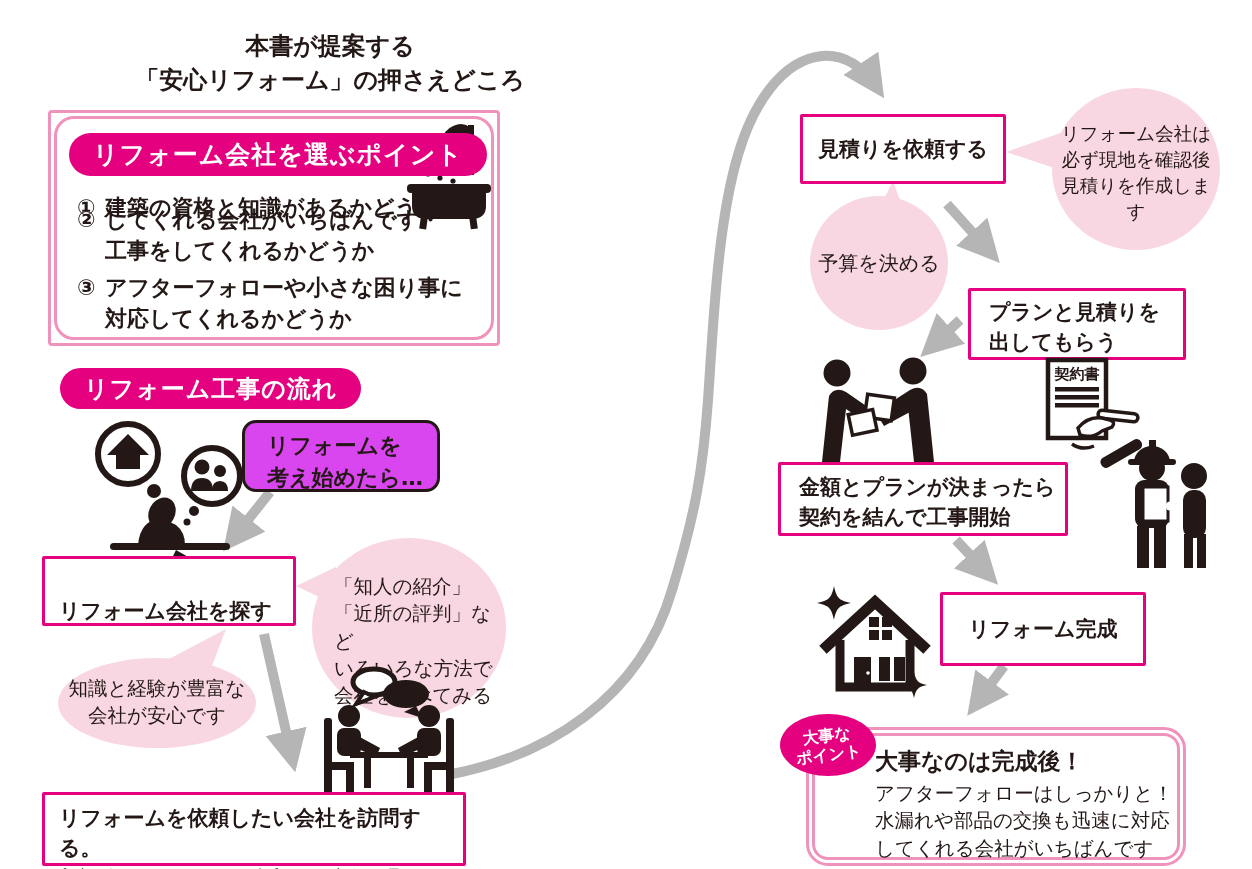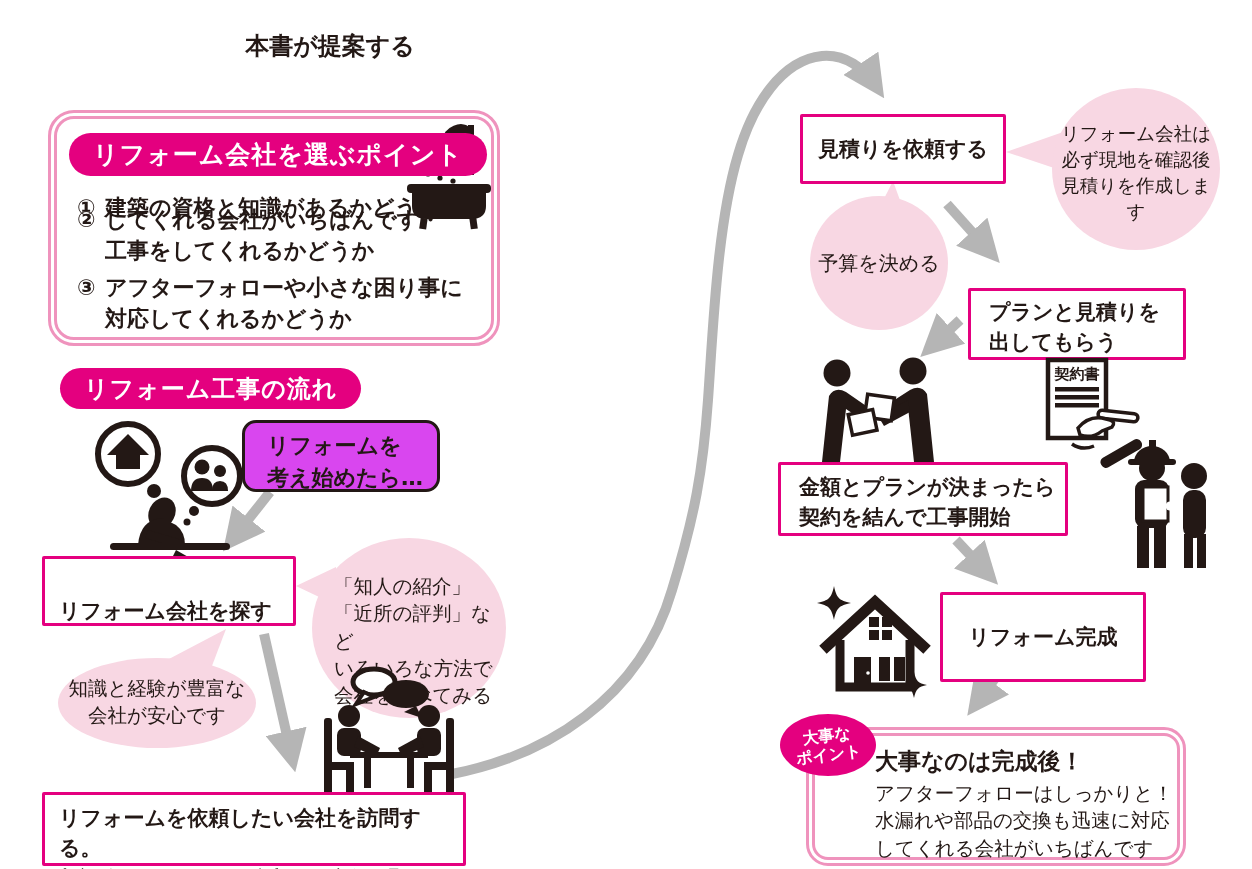--- a/index.html
+++ b/index.html
@@ -18,21 +18,21 @@
   }
   .blackbox{
     background:#d946ef;border:3px solid #231815;border-radius:14px;
     font-weight:bold;box-sizing:border-box;line-height:1.45;
   }
   .bubble{
     background:#f8d7e3;border-radius:50%;box-sizing:border-box;line-height:1.4;
     font-weight:500;
   }
   .dbl{
-    background:#fff;border:3px solid #ef93bd;border-radius:26px;box-sizing:border-box;
+    background:#fff;border:3px solid #ef93bd;border-radius:4px;box-sizing:border-box;
   }
   .dbl-inner{
     position:absolute;inset:3px;border:3px solid #ef93bd;border-radius:20px;pointer-events:none;
   }
   .center{display:flex;align-items:center;justify-content:center;text-align:center;}
   .p-item{display:flex;font-weight:bold;font-size:22px;line-height:1.4;margin-bottom:7px;}
   .p-marker{flex:none;width:28px;}
   .titleline{font-weight:bold;font-size:24px;line-height:1.4;text-align:center;}
 </style>
 </head>
@@ -54,20 +54,21 @@
     <line x1="270" y1="492" x2="232" y2="540" stroke="#b5b5b5" stroke-width="10" marker-end="url(#ah)"></line>
     <line x1="264" y1="634" x2="292" y2="758" stroke="#b5b5b5" stroke-width="10" marker-end="url(#ah)"></line>
     <line x1="947" y1="204" x2="990" y2="252" stroke="#b5b5b5" stroke-width="10" marker-end="url(#ah)"></line>
     <line x1="960" y1="320" x2="931" y2="347" stroke="#b5b5b5" stroke-width="10" marker-end="url(#ah)"></line>
     <line x1="956" y1="540" x2="988" y2="574" stroke="#b5b5b5" stroke-width="10" marker-end="url(#ah)"></line>
     <line x1="1004" y1="666" x2="976" y2="704" stroke="#b5b5b5" stroke-width="10" marker-end="url(#ah)"></line>
   </svg>
 
   <div class="abs" style="left:120;left:120px;top:30px;width:420px;">
     <div class="titleline">本書が提案する</div>
+    <div class="titleline">「安心リフォーム」の押さえどころ</div>
   </div>
 
   <div class="abs dbl" style="left:48px;top:110px;width:452px;height:236px;">
     <div class="dbl-inner"></div>
     <div class="abs pill" style="left:18px;top:20px;height:43px;font-size:25px;z-index:2;">
       <span>リフォーム会社を選ぶポイント</span>
     </div>
 
     <svg class="abs" style="right:6px;top:8px;z-index:1;" width="84" height="110" viewBox="0 0 84 110">
       <rect x="61" y="4" width="6" height="50" fill="#231815"></rect>
@@ -270,21 +271,21 @@
     <g fill="#231815">
       <rect x="59" y="37" width="10" height="10"></rect>
       <rect x="72" y="37" width="10" height="10"></rect>
       <rect x="59" y="50" width="10" height="10"></rect>
       <rect x="72" y="50" width="10" height="10"></rect>
       <rect x="69" y="77" width="11" height="24"></rect>
       <rect x="84" y="77" width="11" height="24"></rect>
     </g>
   </svg>
 
-  <div class="abs stepbox center" style="left:940px;top:592px;width:206px;height:90px;font-size:21px;">
+  <div class="abs stepbox center" style="left:940px;top:592px;width:206px;height:74px;font-size:21px;">
     <span>リフォーム完成</span>
   </div>
 
   <div class="abs dbl" style="left:806px;top:727px;width:380px;height:139px;border-radius:22px;">
     <div class="dbl-inner" style="border-radius:16px;"></div>
     <div class="abs" style="left:66px;top:16px;font-size:23px;font-weight:bold;">大事なのは完成後！</div>
     <div class="abs" style="left:66px;top:50px;font-size:19.5px;font-weight:500;line-height:1.4;">
       <span>アフターフォローはしっかりと！</span><br>
       <span>水漏れや部品の交換も迅速に対応</span><br>
       <span>してくれる会社がいちばんです</span>

